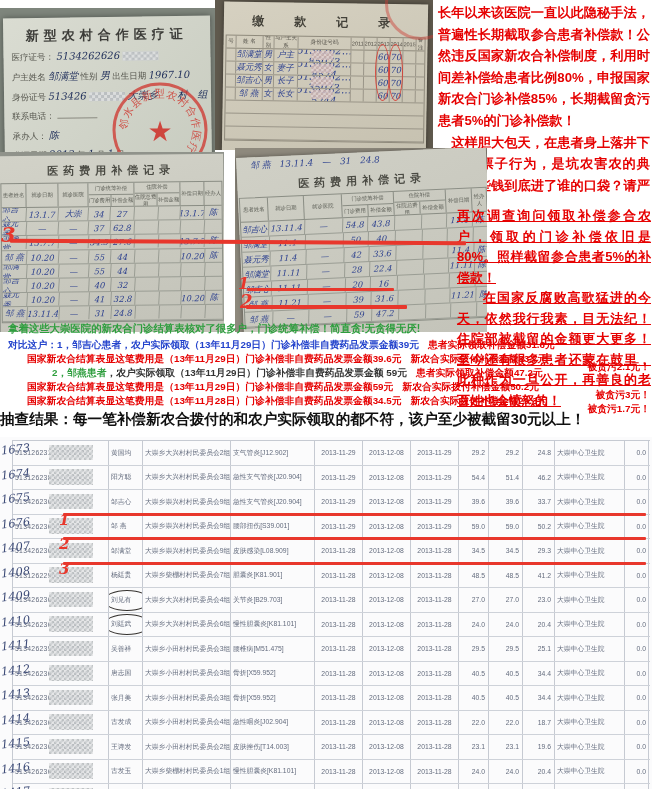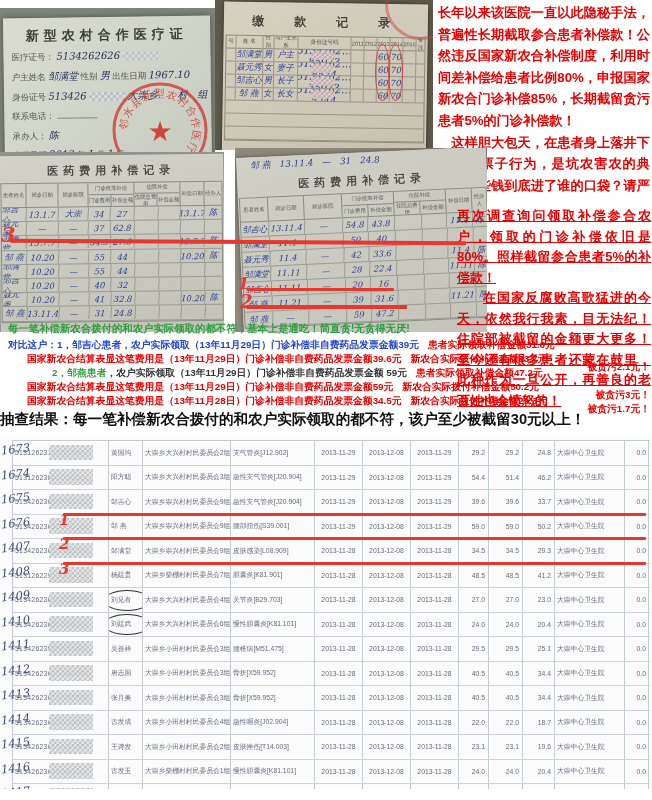--- a/index.html
+++ b/index.html
@@ -559,21 +559,21 @@
 </div>
 
 <span class="red-digit" id="digit3">3</span>
 <div class="red-line" id="line3"></div>
 <span class="red-digit" id="digit1">1</span>
 <div class="red-line" id="line1"></div>
 <span class="red-digit" id="digit2">2</span>
 <div class="red-line" id="line2"></div>
 
 <div id="analysis" class="abs">
-  <div class="an-intro">每一笔补偿新农合拨付的和农户实际领取的都不符，基本上是通吃！简直贪!无贪得无厌!</div>
+  <div class="an-intro">拿着这些大崇医院的新农合门诊结算表核对了很多户，门诊统筹补偿！简直贪!无贪得无厌!</div>
   <div>
 
   <div class="an-item ln-blue ind0">
       <span class="lead">对比这户：1，邹吉心患者</span><span class="body">，农户实际领取（13年11月29日）门诊补偿非自费药品发票金额39元</span><span class="tail">患者实际领取补偿金额31.6元</span>
       <span class="loss"></span>
     </div>
       <div class="an-item ln-red ind1">
       <span class="lead">国家新农合结算表显这笔费用是（13年11月29日）门诊补偿非自费药品发票金额39.6元</span><span class="body"></span><span class="tail">新农合实际拨付补偿金额33.7元</span>
       <span class="loss">被贪污2.1元！</span>
     </div>

